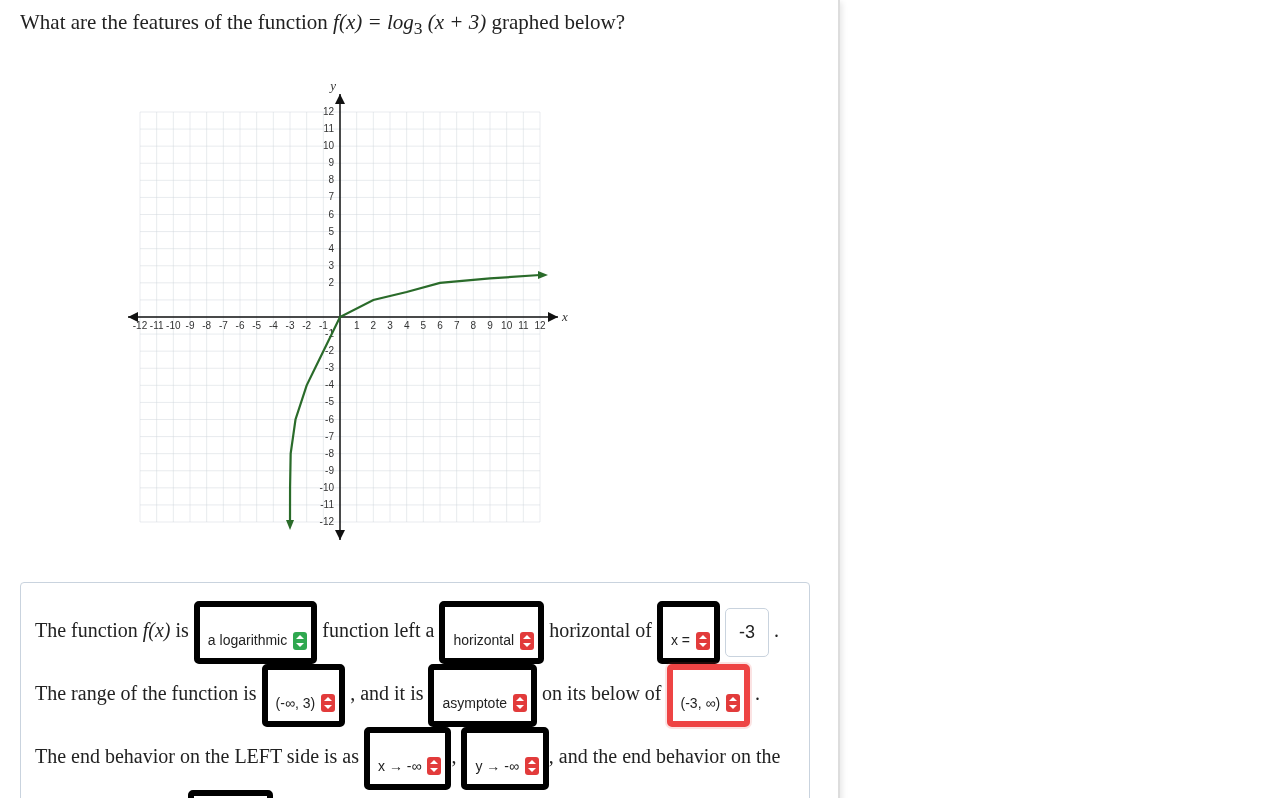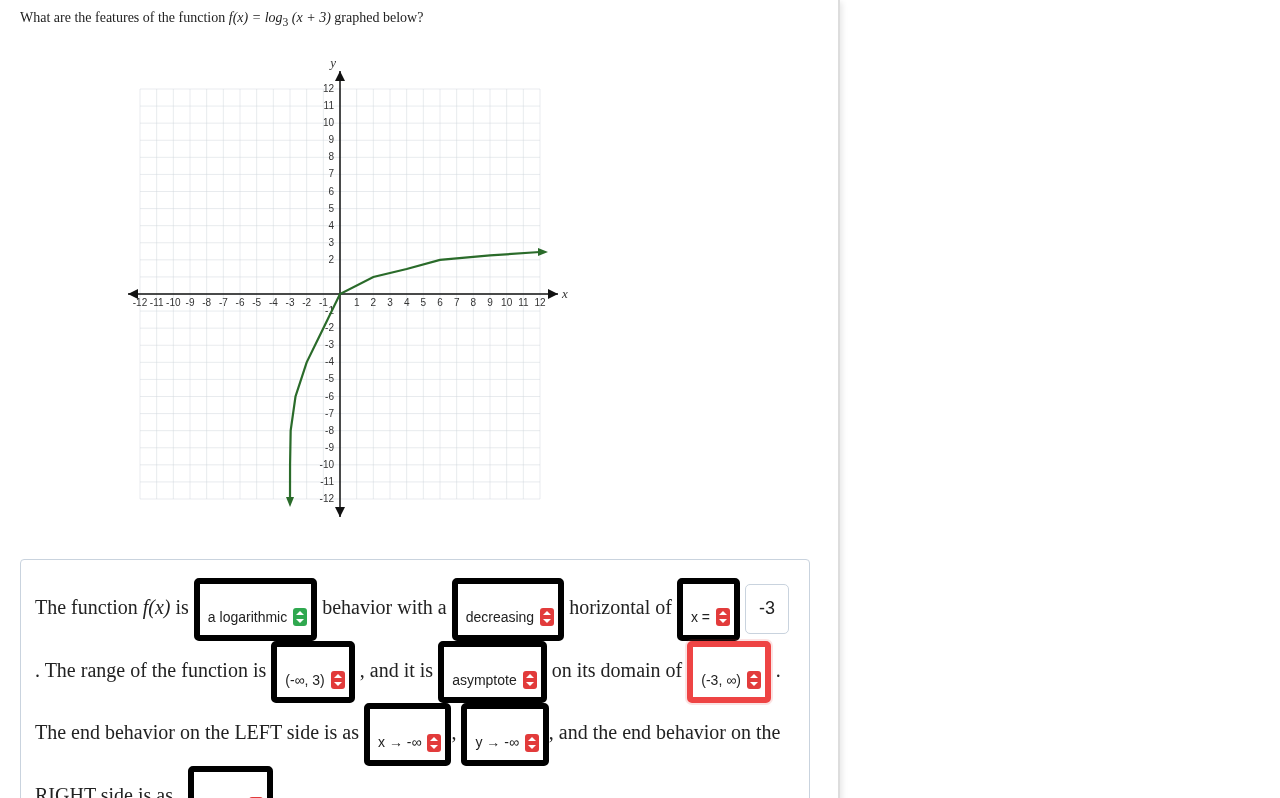--- a/index.html
+++ b/index.html
@@ -12,22 +12,22 @@
   }
   .page {
     width: 840px;
     padding: 10px 20px 20px 20px;
     border-right: 2px solid #ddd;
     box-shadow: 4px 0 6px -2px rgba(0,0,0,0.1);
     min-height: 798px;
     box-sizing: border-box;
   }
   .question {
-    font-size: 14px;
-    margin-bottom: 30px;
+    font-size: 21px;
+    margin-bottom: 43px;
   }
   .chart-wrap {
     margin: 20px 0 30px 90px;
   }
   svg { display: block; }
   .tick { font-size: 10px; font-family: Arial, sans-serif; fill: #333; }
   .axis-label { font-size: 13px; font-style: italic; font-family: 'Times New Roman', serif; fill: #333; }
   .answer-box {
     border: 1px solid #c9d3de;
     border-radius: 4px;
@@ -228,23 +228,23 @@
 
   <div class="answer-box">
     <span>The function </span><span class="mi">f(x)</span><span> is </span>
     <span class="pill">
       <span>a logarithmic</span>
       <span class="stepper ok">
           <span class="up"></span>
           <span class="down"></span>
         </span>
     </span>
-    <span> behavior with a </span>
-    <span class="pill">
-      <span>decreasing</span>
+    <span> function left a </span>
+    <span class="pill">
+      <span>horizontal</span>
       <span class="stepper bad">
           <span class="up"></span>
           <span class="down"></span>
         </span>
     </span>
     <span> horizontal of </span>
     <span class="pill">
       <span>x =</span>
       <span class="stepper bad">
           <span class="up"></span>
@@ -262,21 +262,21 @@
         </span>
     </span>
     <span>, and it is </span>
     <span class="pill">
       <span>asymptote</span>
       <span class="stepper bad">
           <span class="up"></span>
           <span class="down"></span>
         </span>
     </span>
-    <span> on its domain of </span>
+    <span> on its below of </span>
 
     <span class="pill err">
       <span>(-3, ∞)</span>
       <span class="stepper bad">
           <span class="up"></span>
           <span class="down"></span>
         </span>
     </span>
     <span>. The end behavior on the LEFT side is as </span>
     <span class="pill">

